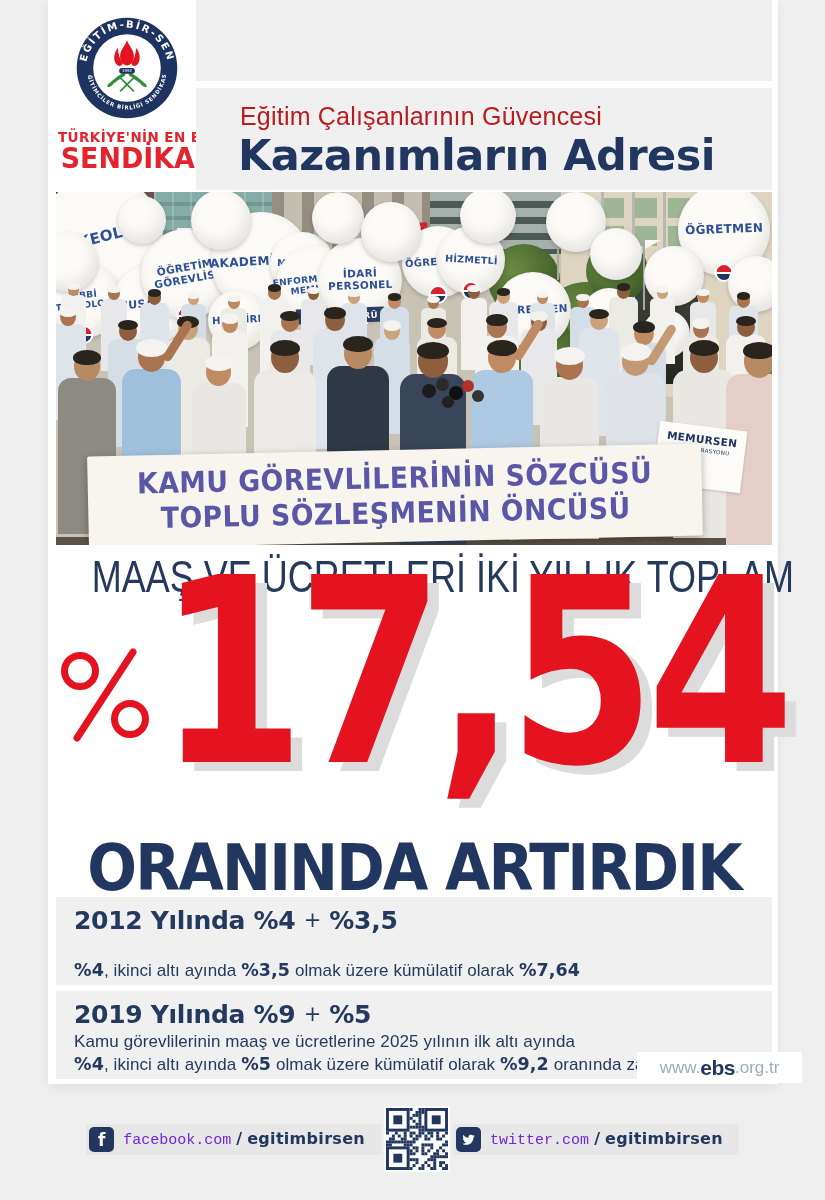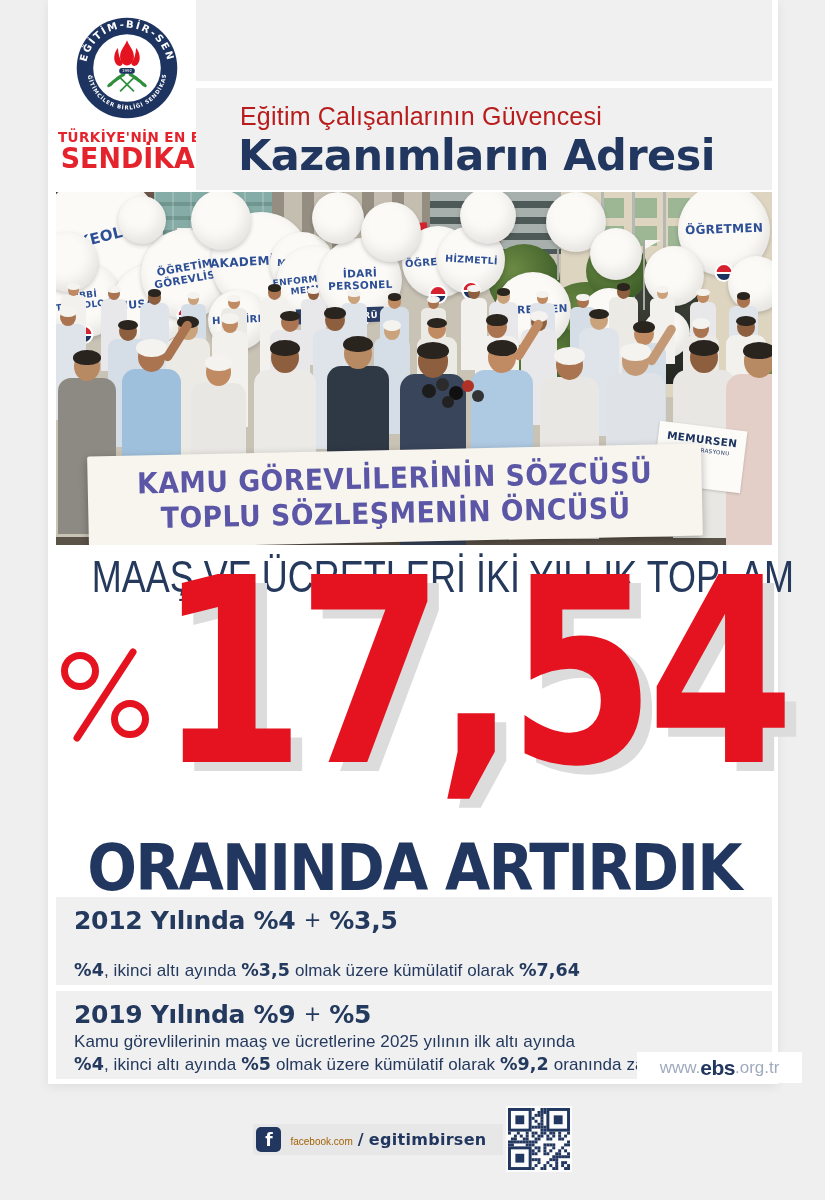--- a/index.html
+++ b/index.html
@@ -88,21 +88,21 @@
           display:flex;align-items:center;justify-content:center;font-family:"Liberation Sans",sans-serif}
   .u1{color:#9fabbd;font-size:17px}
   .u2{color:#22375f;font-size:21px;font-weight:700;letter-spacing:-.5px}
   
   .footer{position:absolute;left:0;top:1106px;width:825px;display:flex;justify-content:center;
           align-items:center;gap:3px}
   .sbar{height:31px;background:#e7e7e7;display:flex;align-items:center;padding:0 16px 0 3px;gap:9px;border-radius:1px}
   .sicon{width:25px;height:25px;background:#22375f;border-radius:5px;color:#fff;display:flex;
          align-items:center;justify-content:center;flex:0 0 auto}
   .fglyph{font-size:17px;font-weight:700;line-height:1;position:relative;top:1px}
-  .s1{color:#a16207;font-size:10px;font-family:Liberation Sans, sans-serif}
+  .s1{color:#6d28d9;font-size:15px;font-family:Liberation Mono, monospace}
   .s2{color:#22375f;font-weight:700;font-size:16px}
   .s3{color:#22375f;font-weight:800;font-size:16px;letter-spacing:.3px}
   .qr{width:66px;height:66px;background:#fbfbfb;display:flex;align-items:center;justify-content:center}
 </style>
 </head>
 <body>
 
 <div class="card">
 
   <div class="brand">
@@ -709,13 +709,21 @@
           <rect x="20" y="20" width="1" height="1"></rect>
           <rect x="0.5" y="0.5" width="7" height="7" fill="none" stroke="#22375f" stroke-width="1"></rect>
           <rect x="2.5" y="2.5" width="3" height="3"></rect>
           <rect x="13.5" y="0.5" width="7" height="7" fill="none" stroke="#22375f" stroke-width="1"></rect>
           <rect x="15.5" y="2.5" width="3" height="3"></rect>
           <rect x="0.5" y="13.5" width="7" height="7" fill="none" stroke="#22375f" stroke-width="1"></rect>
           <rect x="2.5" y="15.5" width="3" height="3"></rect>
         </g>
       </svg>
     </div>
+  <div class="sbar">
+    <span class="sicon">
+      <svg width="15" height="15" viewBox="0 0 24 24" fill="#ffffff">
+          <path d="M22 5.9c-.7.3-1.5.6-2.3.7.8-.5 1.5-1.3 1.8-2.2-.8.5-1.7.8-2.6 1A4.1 4.1 0 0 0 12 8.1c0 .3 0 .6.1.9-3.4-.2-6.4-1.8-8.4-4.3-.4.6-.6 1.3-.6 2.1 0 1.4.7 2.7 1.8 3.4-.7 0-1.3-.2-1.9-.5v.1c0 2 1.4 3.6 3.3 4-.3.1-.7.1-1.1.1-.3 0-.5 0-.8-.1.5 1.6 2 2.8 3.8 2.8A8.3 8.3 0 0 1 2 18.6a11.6 11.6 0 0 0 6.3 1.9c7.5 0 11.7-6.3 11.7-11.7v-.5c.8-.6 1.5-1.3 2-2.4z"></path>
+        </svg>
+    </span>
+    <span><span class="s1">twitter.com</span> <span class="s2">/</span> <span class="s3">egitimbirsen</span></span>
+  </div>
 </div>
 
 </body></html>

